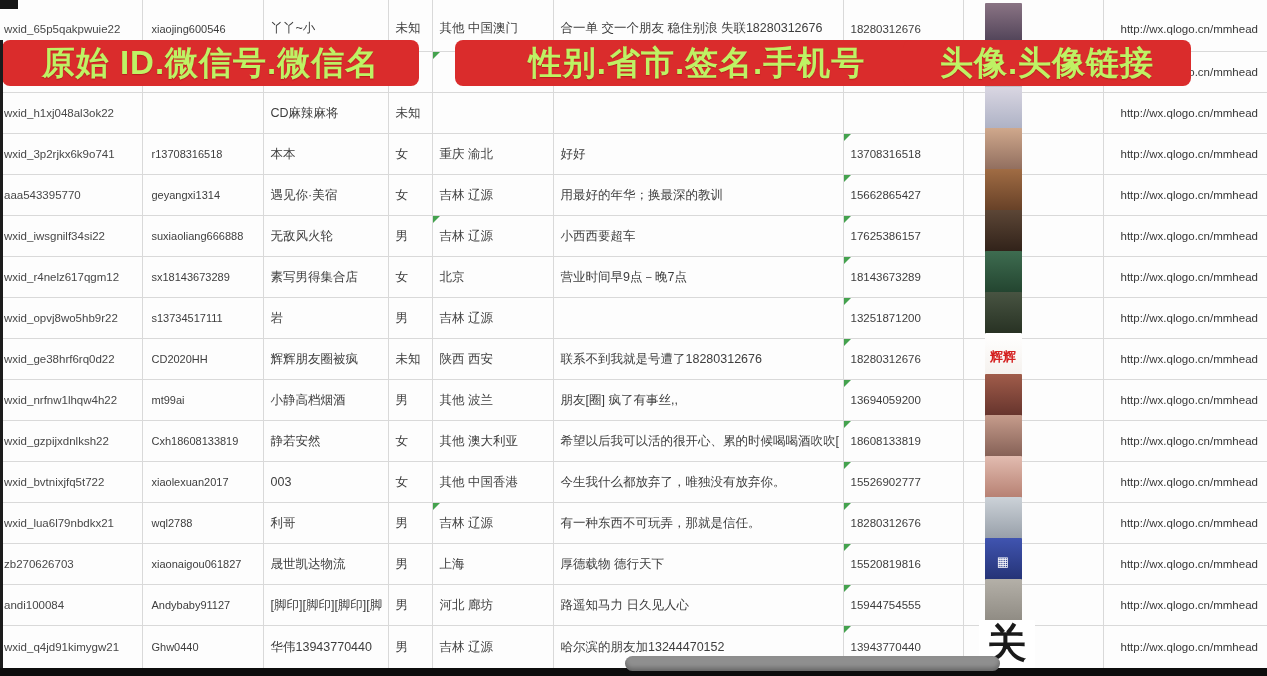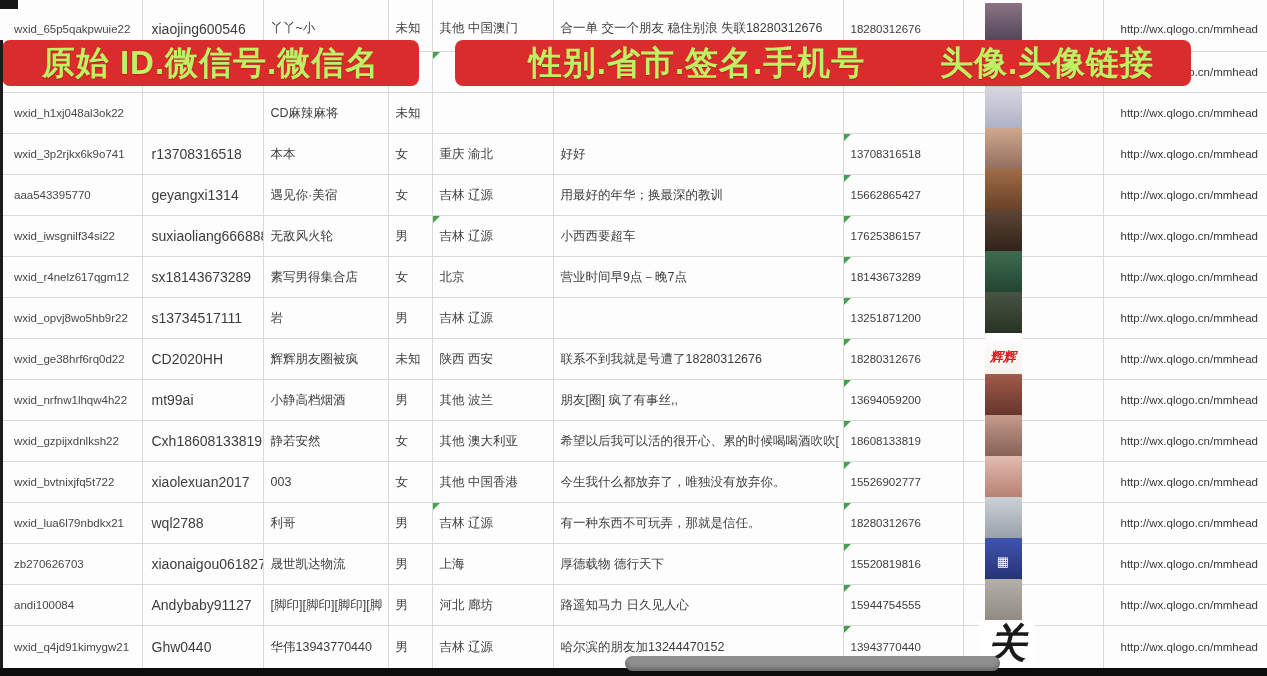--- a/index.html
+++ b/index.html
@@ -3,25 +3,25 @@
 <meta charset="utf-8">
 <style>
   html,body{margin:0;padding:0;background:#e8e8e8;}
   .wrap{position:relative;width:1267px;height:676px;overflow:hidden;background:#fdfdfd;
         font-family:"Liberation Sans","DejaVu Sans",sans-serif;}
   table{border-collapse:collapse;table-layout:fixed;width:1267px;position:absolute;top:0;left:0;}
   td{border-right:1px solid #d9d9d9;border-bottom:1px solid #d9d9d9;font-size:12.5px;color:#3d3d3d;
      white-space:nowrap;overflow:hidden;height:34.6px;padding:0 0 0 7px;position:relative;
      background:#fdfdfd;vertical-align:middle;}
   tr.r0 td{height:45px;padding-top:6px;}
-  td.c-id{padding-left:14px;font-size:11.5px;color:#474747;}
-  td.c-acc{padding-left:9px;font-size:14px;}
+  td.c-id{padding-left:4px;font-size:11.5px;color:#474747;}
+  td.c-acc{padding-left:9px;font-size:11px;}
   td.c-ph{font-size:11.5px;}
   td.c-url{padding-left:17px;font-size:11.5px;color:#383838;}
-  td.c-av{padding:0;overflow:visible;font-style:italic;}
+  td.c-av{padding:0;overflow:visible;}
   td.marked::before{content:"";position:absolute;top:0;left:0;
      border-top:7px solid #44a24e;border-right:7px solid transparent;z-index:3;}
   .av{width:37px;height:46px;margin:-6px 0 0 21px;border-radius:1px;display:flex;align-items:center;
       justify-content:center;position:relative;z-index:2;font-weight:bold;font-size:13px;line-height:1;}
   .av.big{width:56px;height:48px;font-size:40px;font-family:"Liberation Serif","DejaVu Serif",serif;
       margin-left:15px;font-weight:bold;}
   .banner{position:absolute;top:40px;height:46px;background:#da2c2c;border-radius:8px;color:#bef264;
       font-weight:bold;font-size:33px;display:flex;align-items:center;justify-content:center;
       letter-spacing:1px;z-index:5;text-shadow:0 1px 1px rgba(120,0,0,.35);}
   .b1{left:2px;width:417px;}

